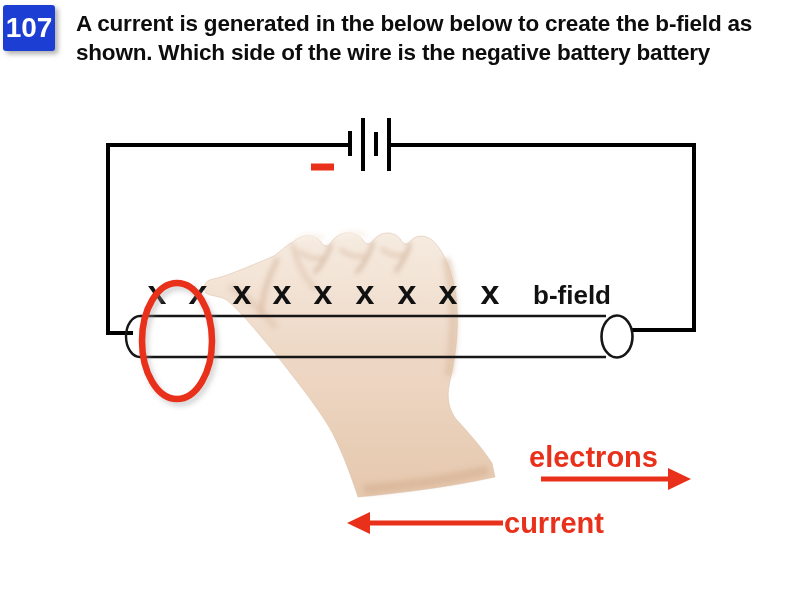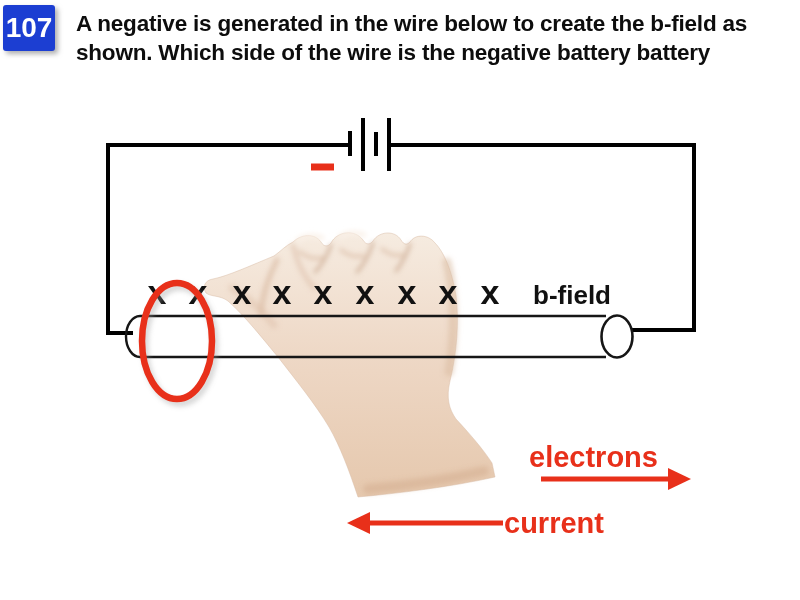--- a/index.html
+++ b/index.html
@@ -35,21 +35,21 @@
   .redlabel{font-size:29px;font-weight:600;fill:#e8301a;}
 </style>
 </head>
 <body>
 
 <div class="slide">
 
   <div class="badge">107</div>
 
   <div class="question">
-    <div>A negative is generated in the wire below to create the b-field as</div>
+    <div>A current is generated in the below below to create the b-field as</div>
     <div>shown. Which side of the wire is the negative battery battery</div>
   </div>
 
   <svg class="diagram" width="800" height="600" viewBox="0 0 800 600">
     <defs>
       <linearGradient id="skin" x1="0" y1="230" x2="0" y2="505" gradientUnits="userSpaceOnUse">
         <stop offset="0" stop-color="#f6ece1"></stop>
         <stop offset="0.45" stop-color="#eed8c6"></stop>
         <stop offset="1" stop-color="#e5c7ac"></stop>
       </linearGradient>

